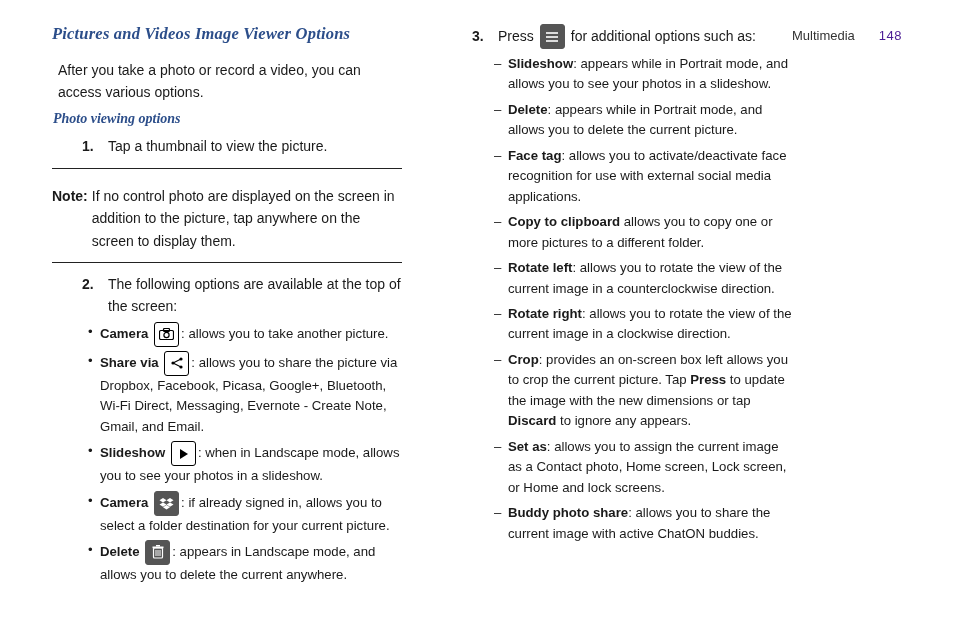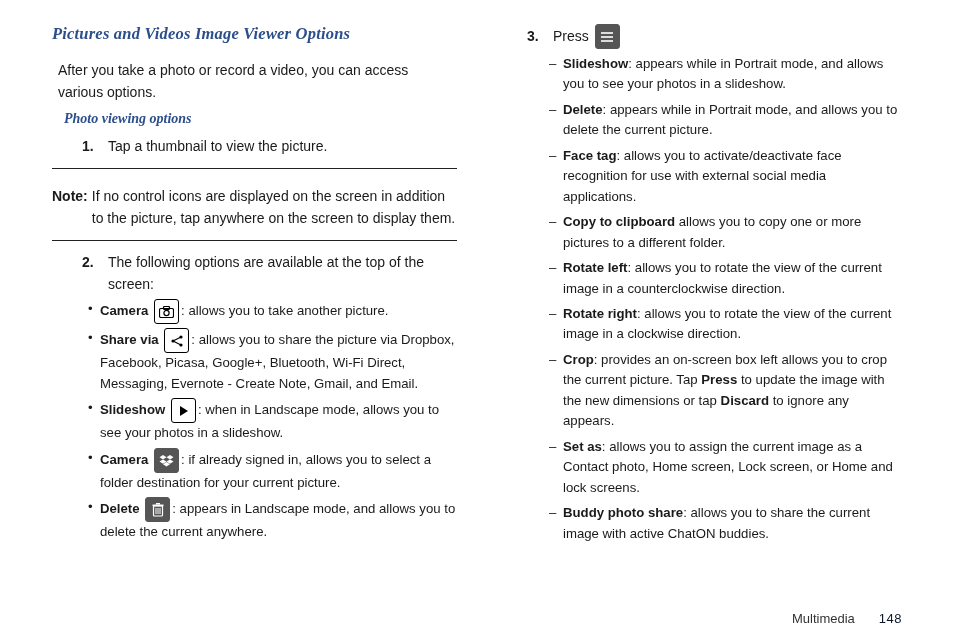--- a/index.html
+++ b/index.html
@@ -1,20 +1,20 @@
 <!DOCTYPE html>
 <html><head>
 <meta charset="utf-8">
 <style>
 html,body{margin:0;padding:0;font-family:Arial,Helvetica,sans-serif;font-size:14px;color:#1a1a1a;-webkit-font-smoothing:antialiased}
-.page{width:954px;height:636px;box-sizing:border-box;padding:24px 52px 10px 52px;display:flex;flex-direction:column}
+.page{width:954px;height:636px;box-sizing:border-box;padding:24px 52px 10px 52px;display:flex;}
 .cols{flex:1;display:flex;gap:40px}
 .col{flex:1;min-width:0}
 h1{font-family:Georgia,'Times New Roman',serif;font-style:italic;font-weight:700;color:#2c4e8a;font-size:16.5px;margin:0 0 10px 0;letter-spacing:.2px}
-h2{font-family:Georgia,'Times New Roman',serif;font-style:italic;font-weight:700;color:#2c4e8a;font-size:14px;margin:6px 0 8px 12px}
+h2{font-family:Georgia,'Times New Roman',serif;font-style:italic;font-weight:700;color:#2c4e8a;font-size:14px;margin:6px 0 8px 1px}
 .intro{margin:16px 0 8px 6px;line-height:1.55;font-size:14px}
 .step{display:flex;margin:2px 0 2px 30px;line-height:1.6}
 .step .num{width:26px;flex:none;font-weight:700}
 .step .body{flex:1}
 .note-rule{height:1px;background:#222;margin:10px 0}
 .note{display:flex;margin:16px 0 0 0;line-height:1.6}
 .note .label{font-weight:700;flex:none;margin-right:4px}
 .note .body{flex:1}
 .bullets{margin:4px 0 0 36px}
 .bul{display:flex;line-height:1.55;margin:4px 0;font-size:13.2px}
@@ -25,21 +25,21 @@
 .dash .d{width:14px;flex:none}
 .dash .body{flex:1}
 .b{font-weight:700}
 .press-line{margin:0 0 0 0;display:flex;align-items:center;line-height:1.6}
 .press-line .num{width:26px;flex:none;font-weight:700}
 .iconbox{display:inline-flex;vertical-align:middle;width:23px;height:23px;border:1.3px solid #000;border-radius:3px;align-items:center;justify-content:center;background:#fff;margin:0 2px}
 .iconbox.dark{background:#555;border-color:#555;color:#fff}
 .iconbox svg{display:block}
 .footer{display:flex;justify-content:flex-end;align-items:flex-start;gap:24px;font-size:13px;margin-top:4px}
 .footer .sec{color:#333}
-.footer .pg{color:#0f172a;letter-spacing:.5px}
+.footer .pg{color:#4c1d95;letter-spacing:.5px}
 .step-group{margin-left:30px}
 </style>
 </head>
 <body>
 
 <div class="page">
   <div class="cols">
 
     <div class="col">
       <h1>Pictures and Videos Image Viewer Options</h1>
@@ -47,21 +47,21 @@
       <h2>Photo viewing options</h2>
 
       <div class="step">
         <div class="num">1.</div>
         <div class="body">Tap a thumbnail to view the picture.</div>
       </div>
 
       <div class="note-rule"></div>
       <div class="note">
         <span class="label">Note:</span>
-        <span class="body">If no control icons are displayed on the screen in addition to the picture, tap anywhere on the screen to display them.</span>
+        <span class="body">If no control photo are displayed on the screen in addition to the picture, tap anywhere on the screen to display them.</span>
       </div>
       <div class="note-rule"></div>
 
       <div class="step">
         <div class="num">2.</div>
         <div class="body">The following options are available at the top of the screen:</div>
       </div>
 
       <div class="bullets">
         <div class="bul">
@@ -146,20 +146,21 @@
         <div class="press-line">
           <span class="num">3.</span>
           <span>Press</span>
           <span class="iconbox dark" style="margin:0 6px">
             <svg width="14" height="12" viewBox="0 0 14 12">
                 <line x1="1" y1="2" x2="13" y2="2" stroke="#fff" stroke-width="1.6"></line>
                 <line x1="1" y1="6" x2="13" y2="6" stroke="#fff" stroke-width="1.6"></line>
                 <line x1="1" y1="10" x2="13" y2="10" stroke="#fff" stroke-width="1.6"></line>
               </svg>
           </span>
+          <span>for additional options such as:</span>
         </div>
 
         <div class="dashes">
           <div class="dash">
               <div class="d">–</div>
               <div class="body"><span class="b">Slideshow</span><span>: appears while in Portrait mode, and allows you to see your photos in a slideshow.</span></div>
             </div>
           <div class="dash">
               <div class="d">–</div>
               <div class="body"><span class="b">Delete</span><span>: appears while in Portrait mode, and allows you to delete the current picture.</span></div>

